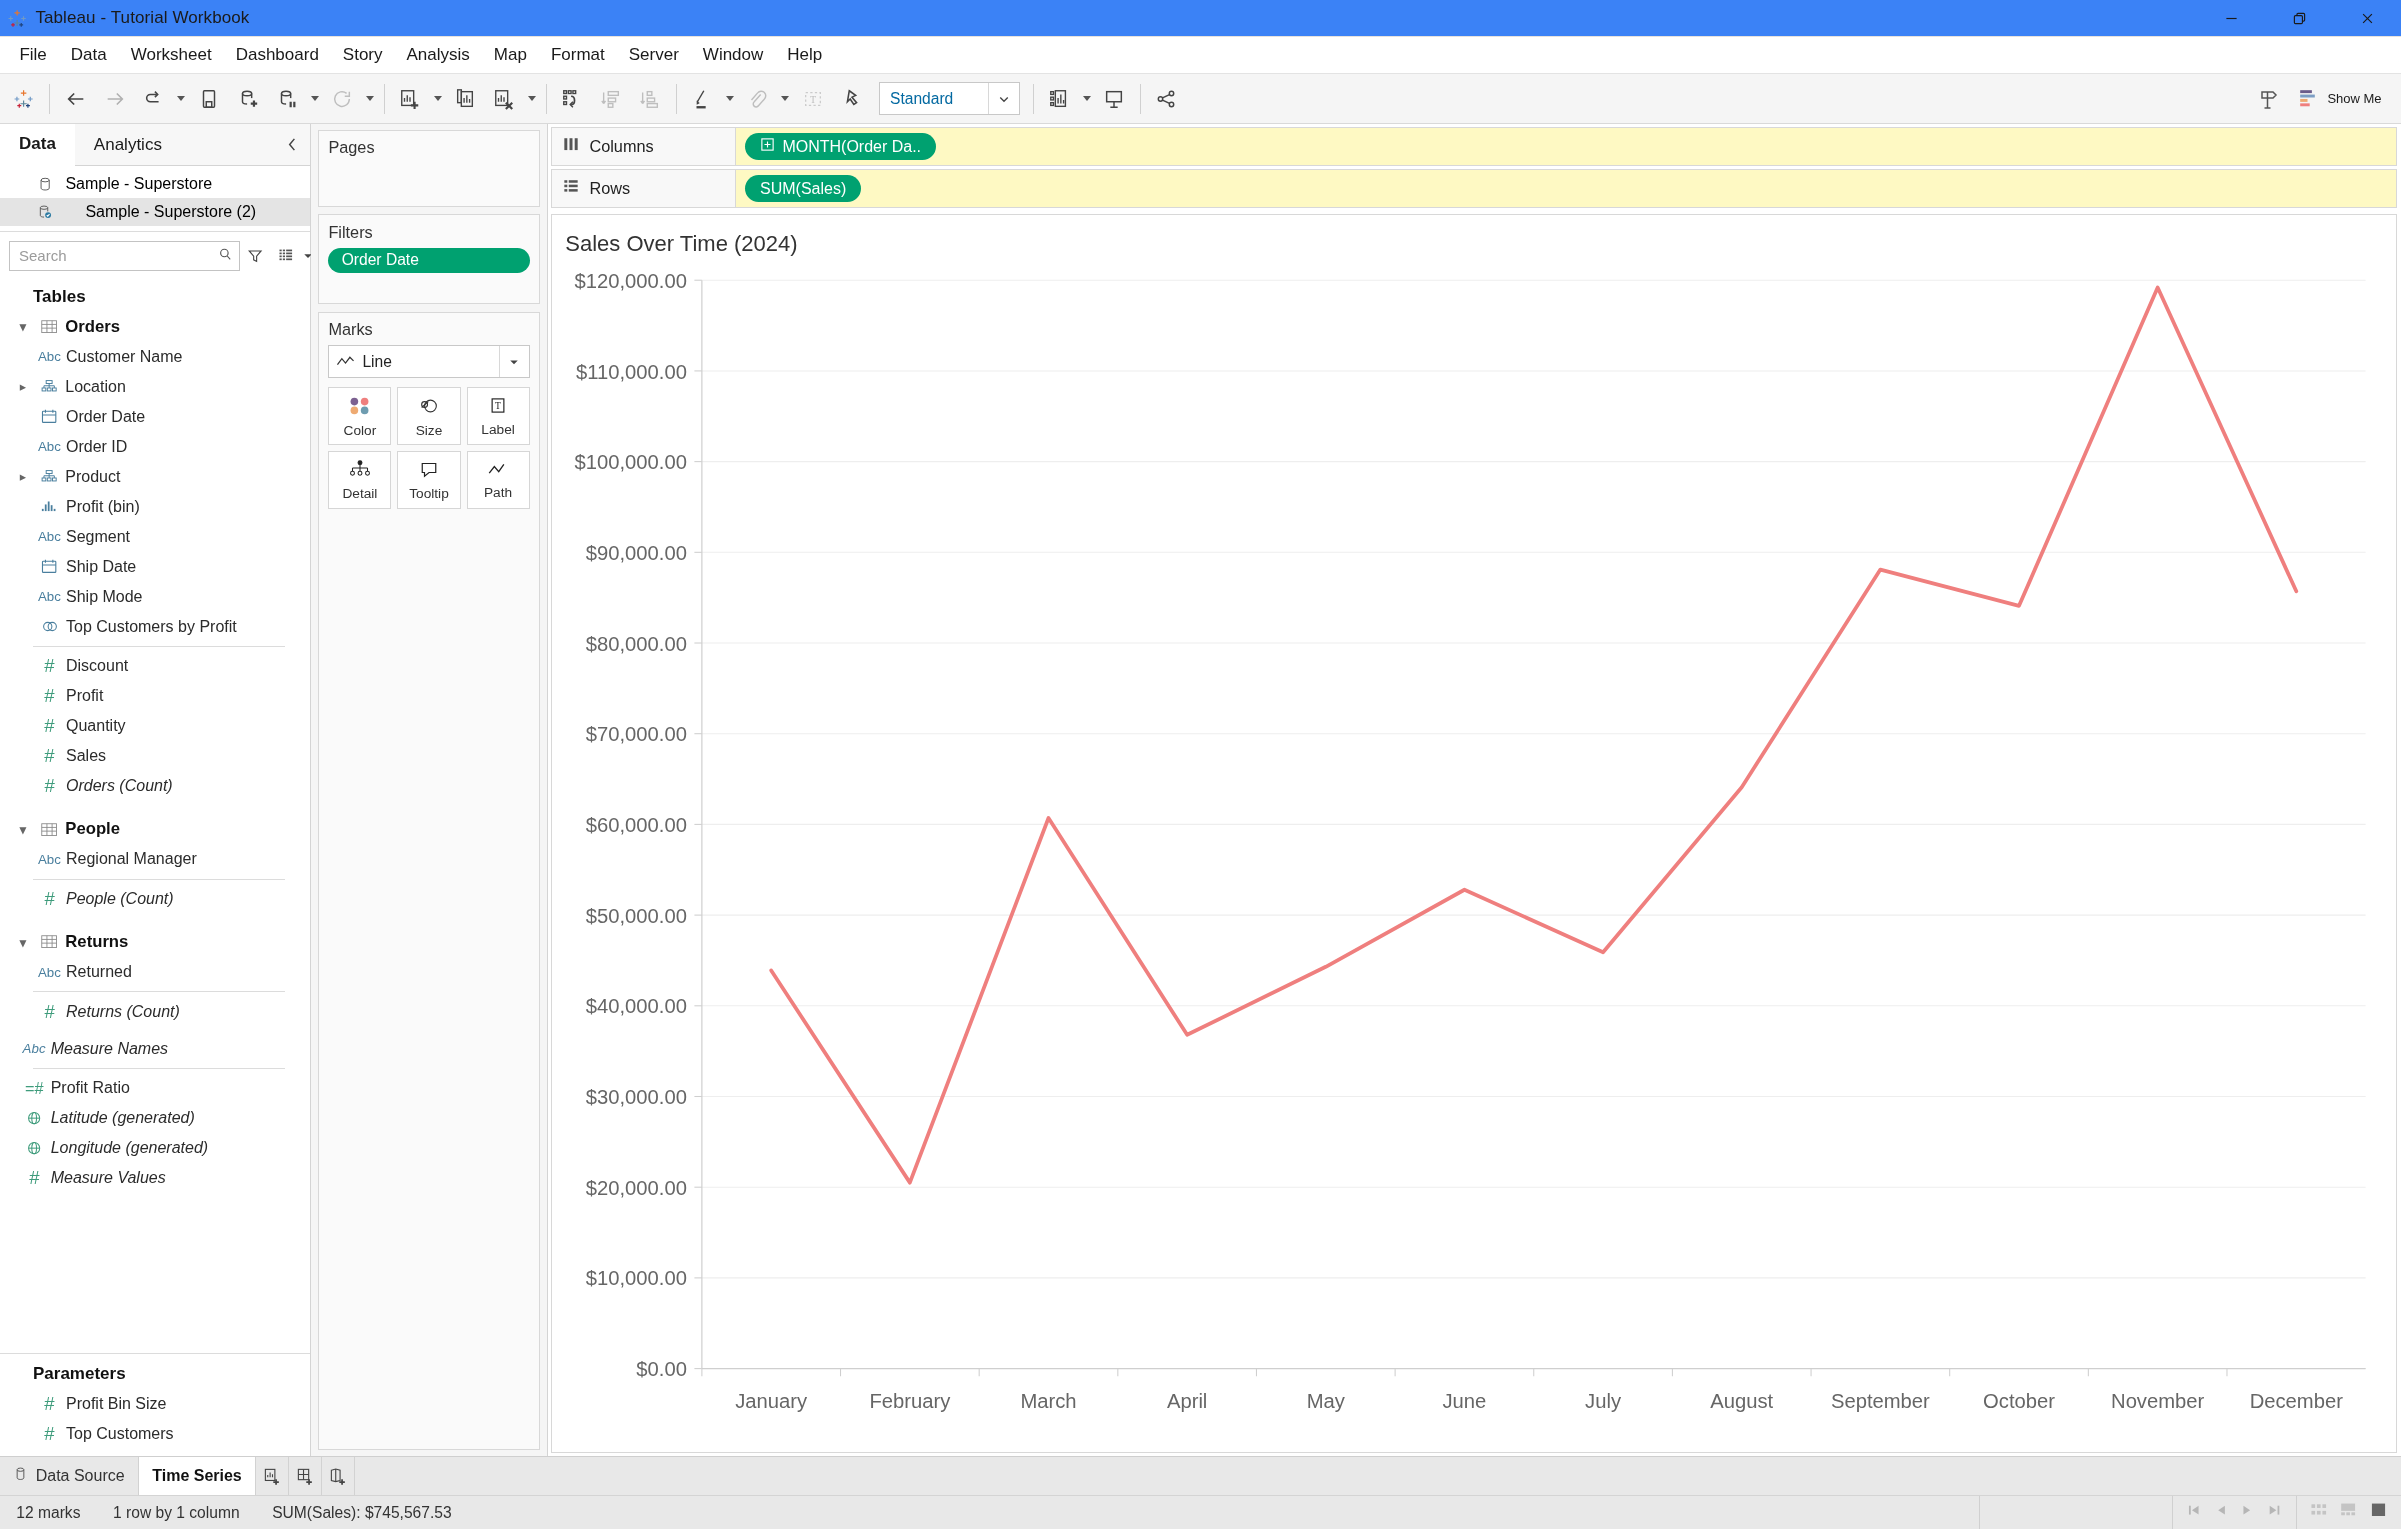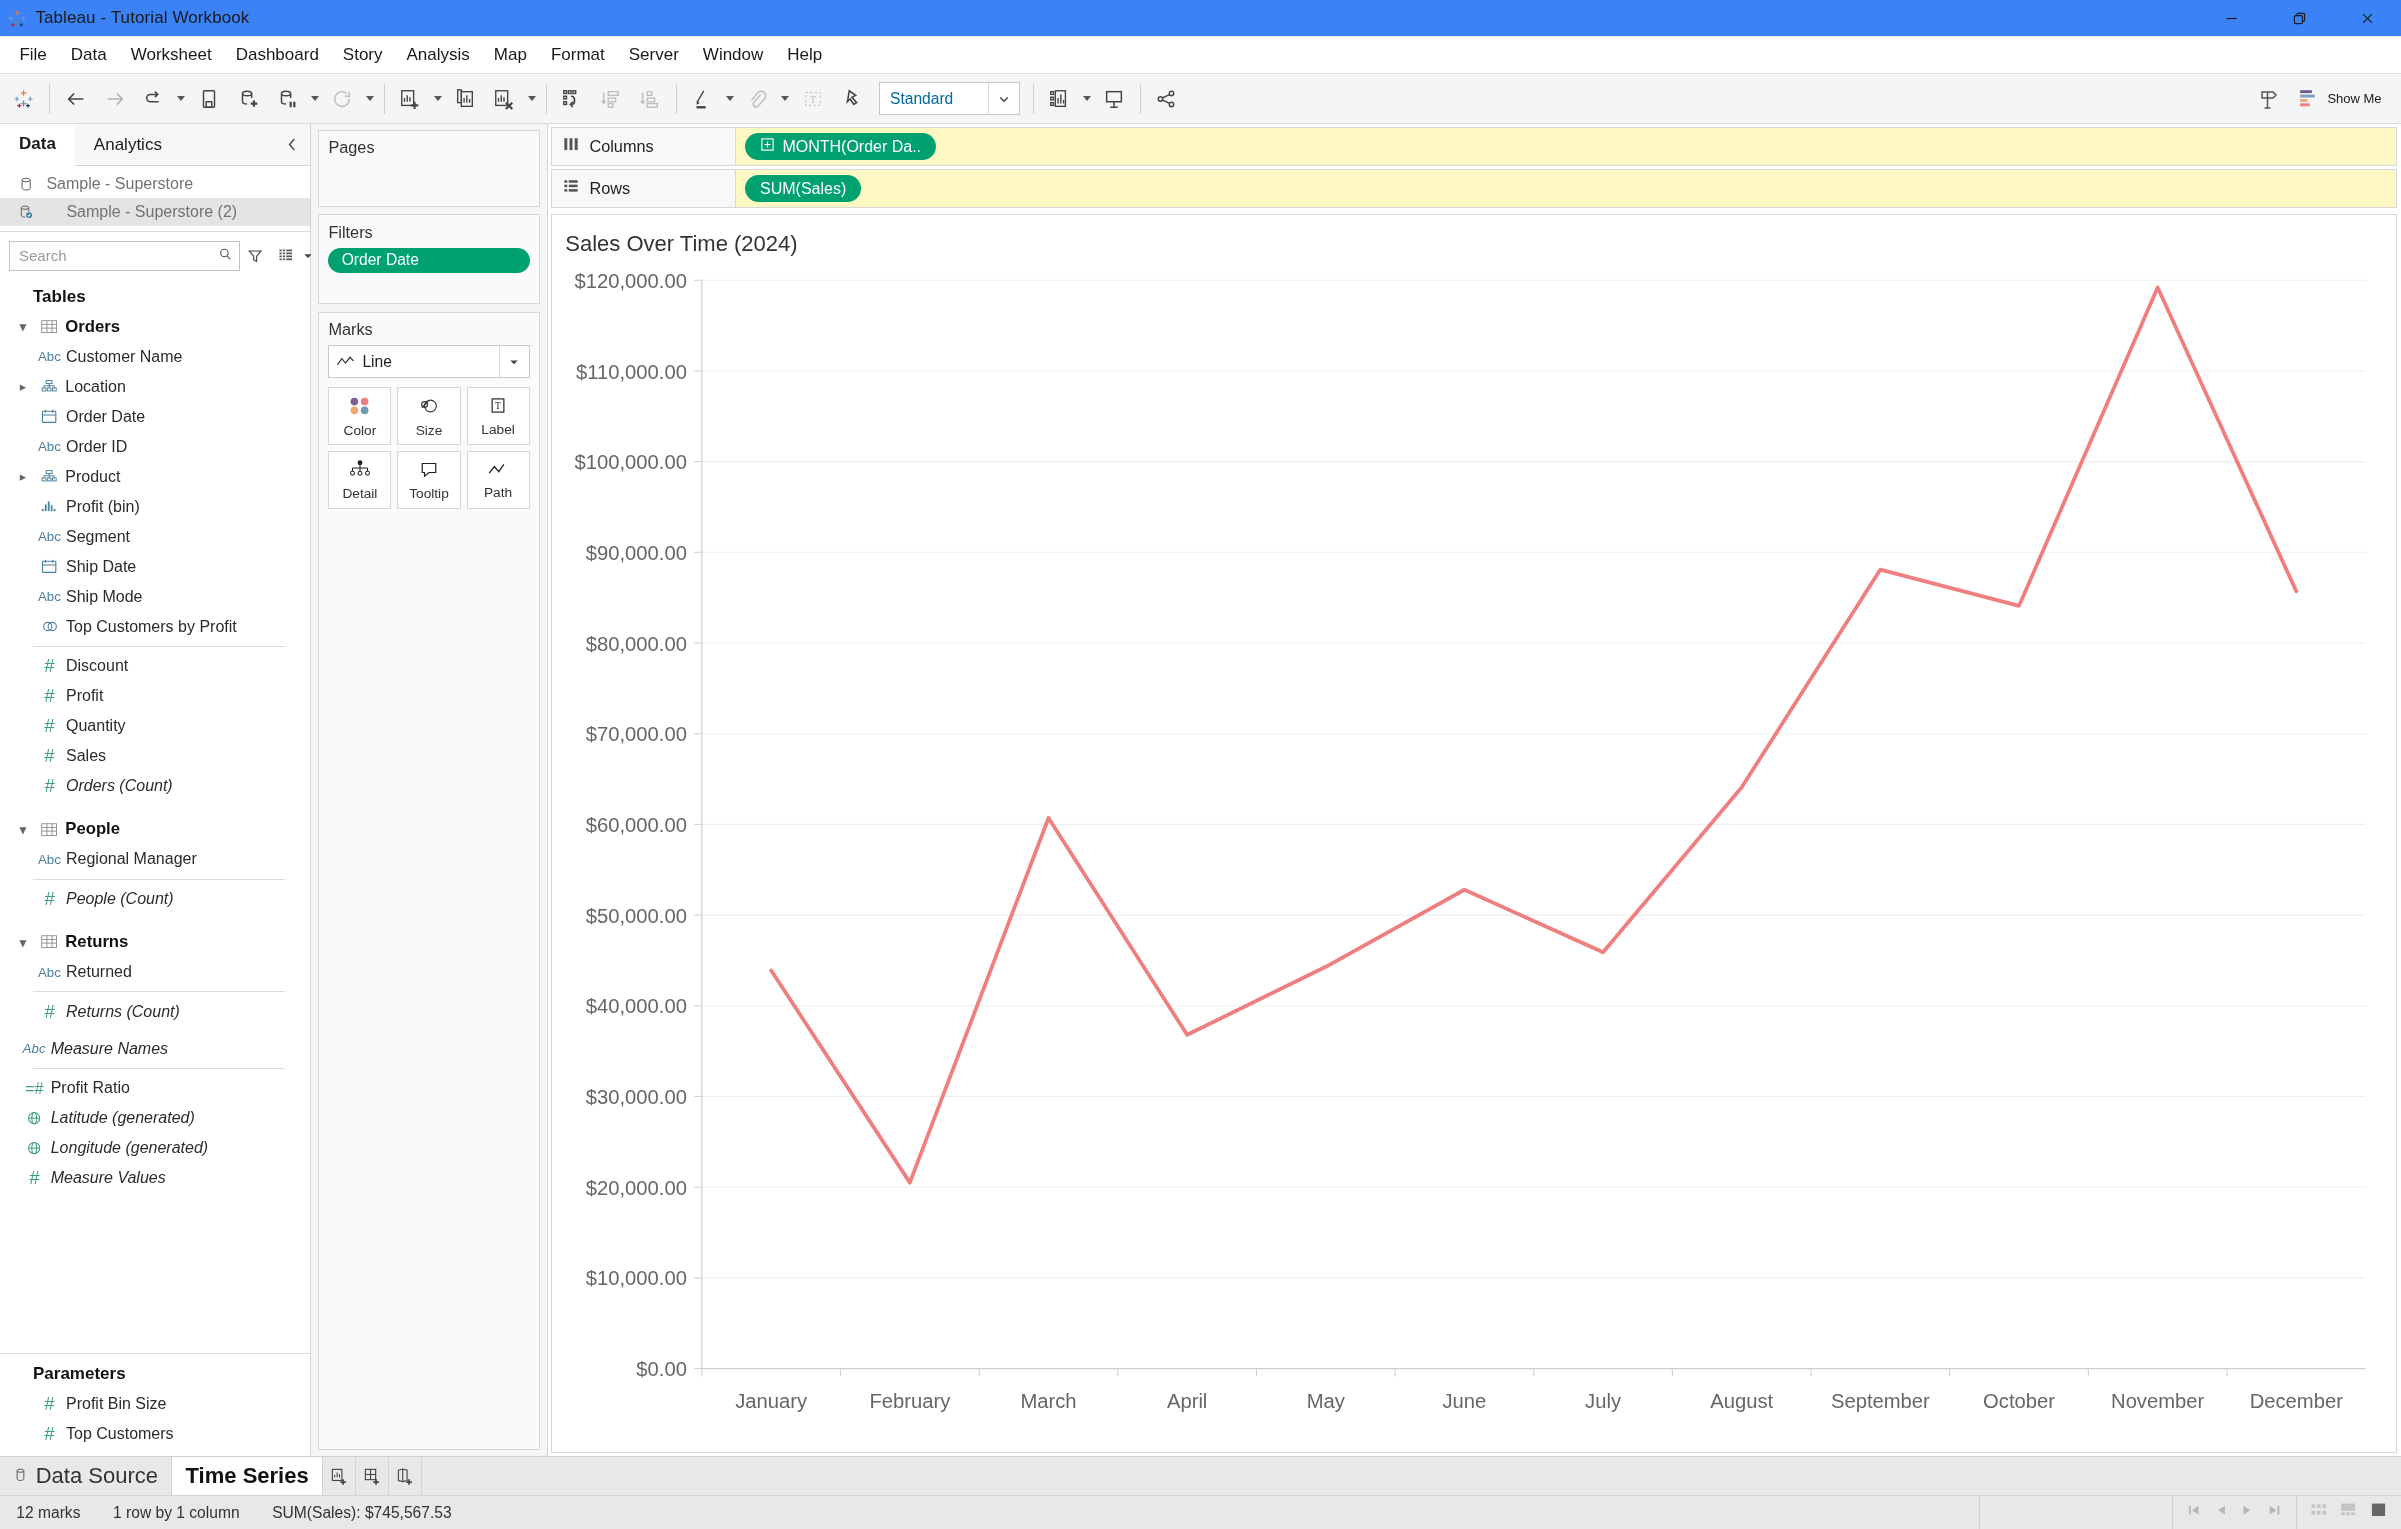--- a/index.html
+++ b/index.html
@@ -104,21 +104,21 @@
     padding: 0 19px; display:flex; align-items:center;
     font-size: 17px; color: #1a1a1a;
   }
   .dp-tab.active { background: #ffffff; font-weight: bold;
      border-bottom: 1.5px solid #ffffff; margin-bottom:-0.7px; }
   .dp-collapse { margin-left:auto; width:36px; display:flex; align-items:center; justify-content:center; }
 
   .ds-list { padding: 4.4px 0 4.4px 0; border-bottom: 0.7px solid #dcdcdc; }
   .ds-item {
     height: 28px; display:flex; align-items:center;
-    padding-left: 18px; font-size: 16px; color: #737373;
+    padding-left: 37px; font-size: 16px; color: #000000;
   }
   .ds-item.sel { background: #e4e4e4; gap: 20px; }
   .ds-item .ico { width: 21px; margin-right: 7.4px; display:flex; align-items:center; }
 
   .searchrow { display:flex; align-items:center; padding: 9px 9px; gap: 7.4px; }
   .searchbox {
     flex:1; height: 30px; border: 0.7px solid #c3c3c3; background:#fff;
     display:flex; align-items:center; padding: 0 6px 0 9px;
   }
   .searchbox input {
@@ -207,21 +207,21 @@
   .plotwrap { flex:1; position:relative; min-height:0; }
   .plotwrap svg { display:block; width:100%; height:100%; }
 
   
   .tabsbar {
     height: 39px; flex:0 0 39px; background:#e8e8e8;
     display:flex; align-items:stretch; border-top:0.7px solid #cfcfcf;
   }
   .wtab {
     display:flex; align-items:center; gap:7.4px; padding: 0 13.3px;
-    font-size: 22px; color:#333; border-right:0.7px solid #d2d2d2;
+    font-size: 16px; color:#333; border-right:0.7px solid #d2d2d2;
   }
   .wtab.active { background:#fff; font-weight:bold; color:#111; }
   .wtab-ico { width: 33px; display:flex; align-items:center; justify-content:center;
      border-right:0.7px solid #d2d2d2; }
   .statusbar {
     height: 34px; flex:0 0 34px; background:#e8e8e8;
     display:flex; align-items:center; border-top:0.7px solid #d4d4d4;
     font-size: 15.6px; color:#333;
   }
   .st-item { padding: 0 16.3px; }

